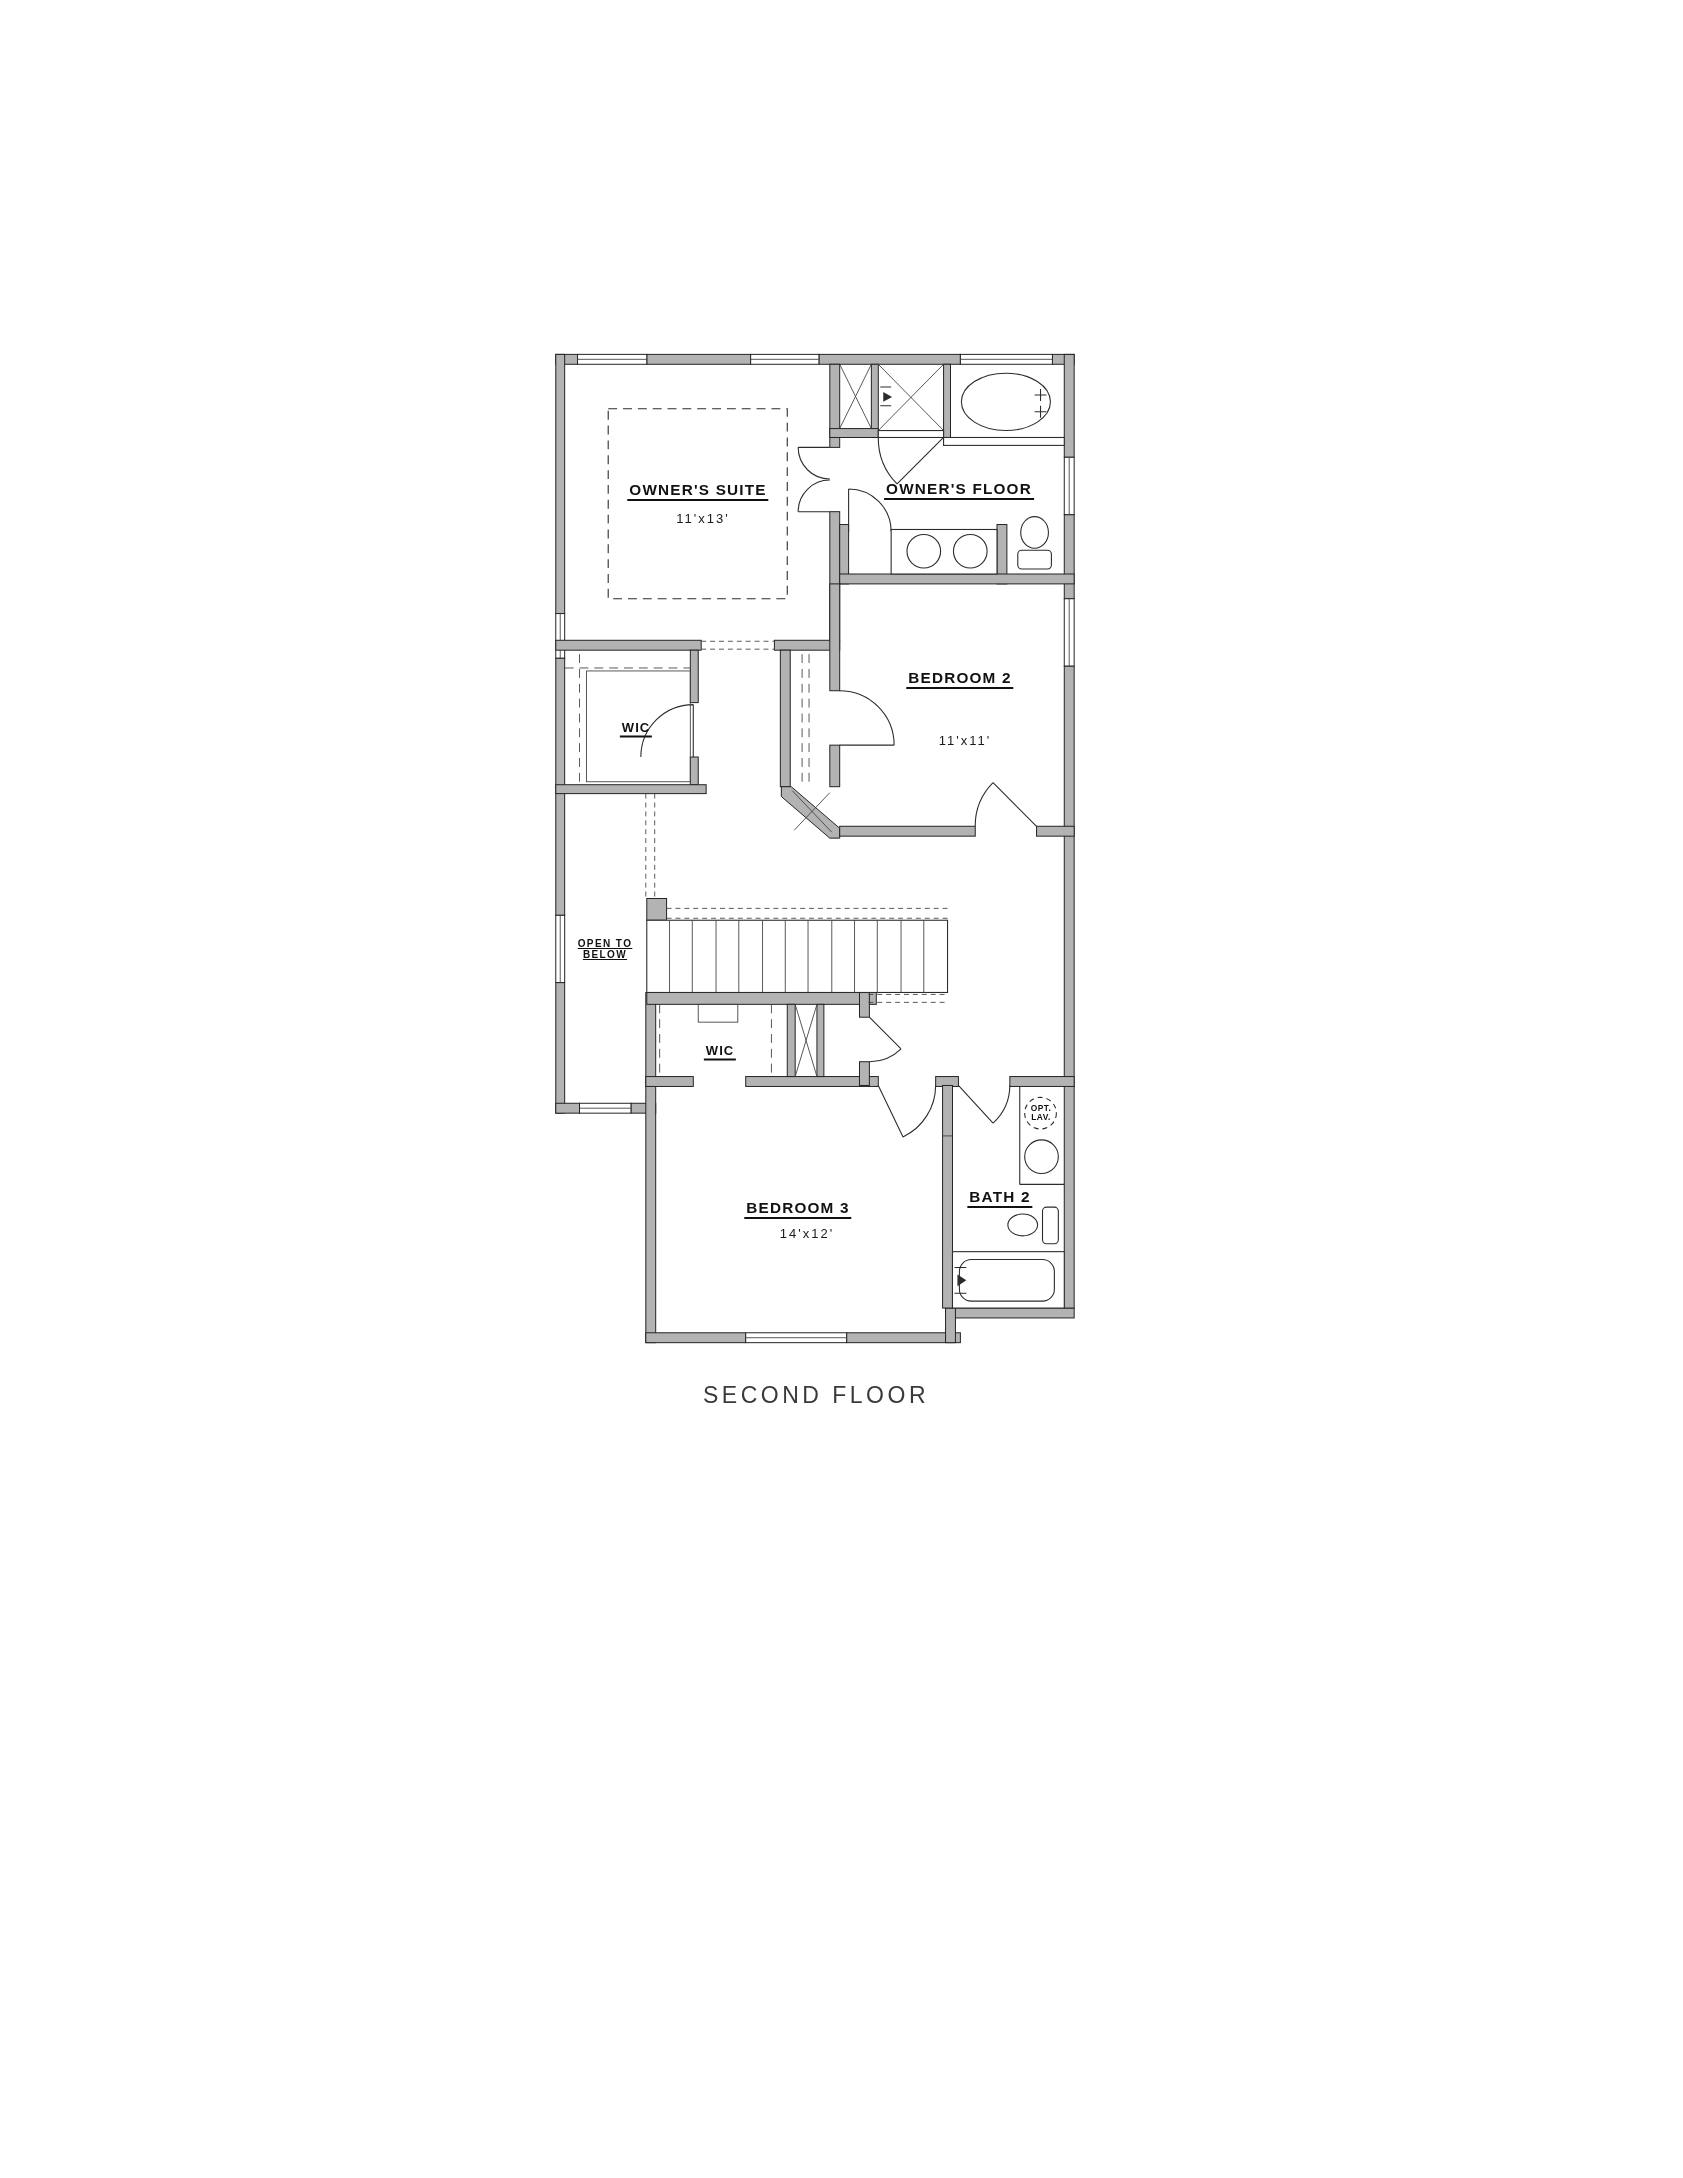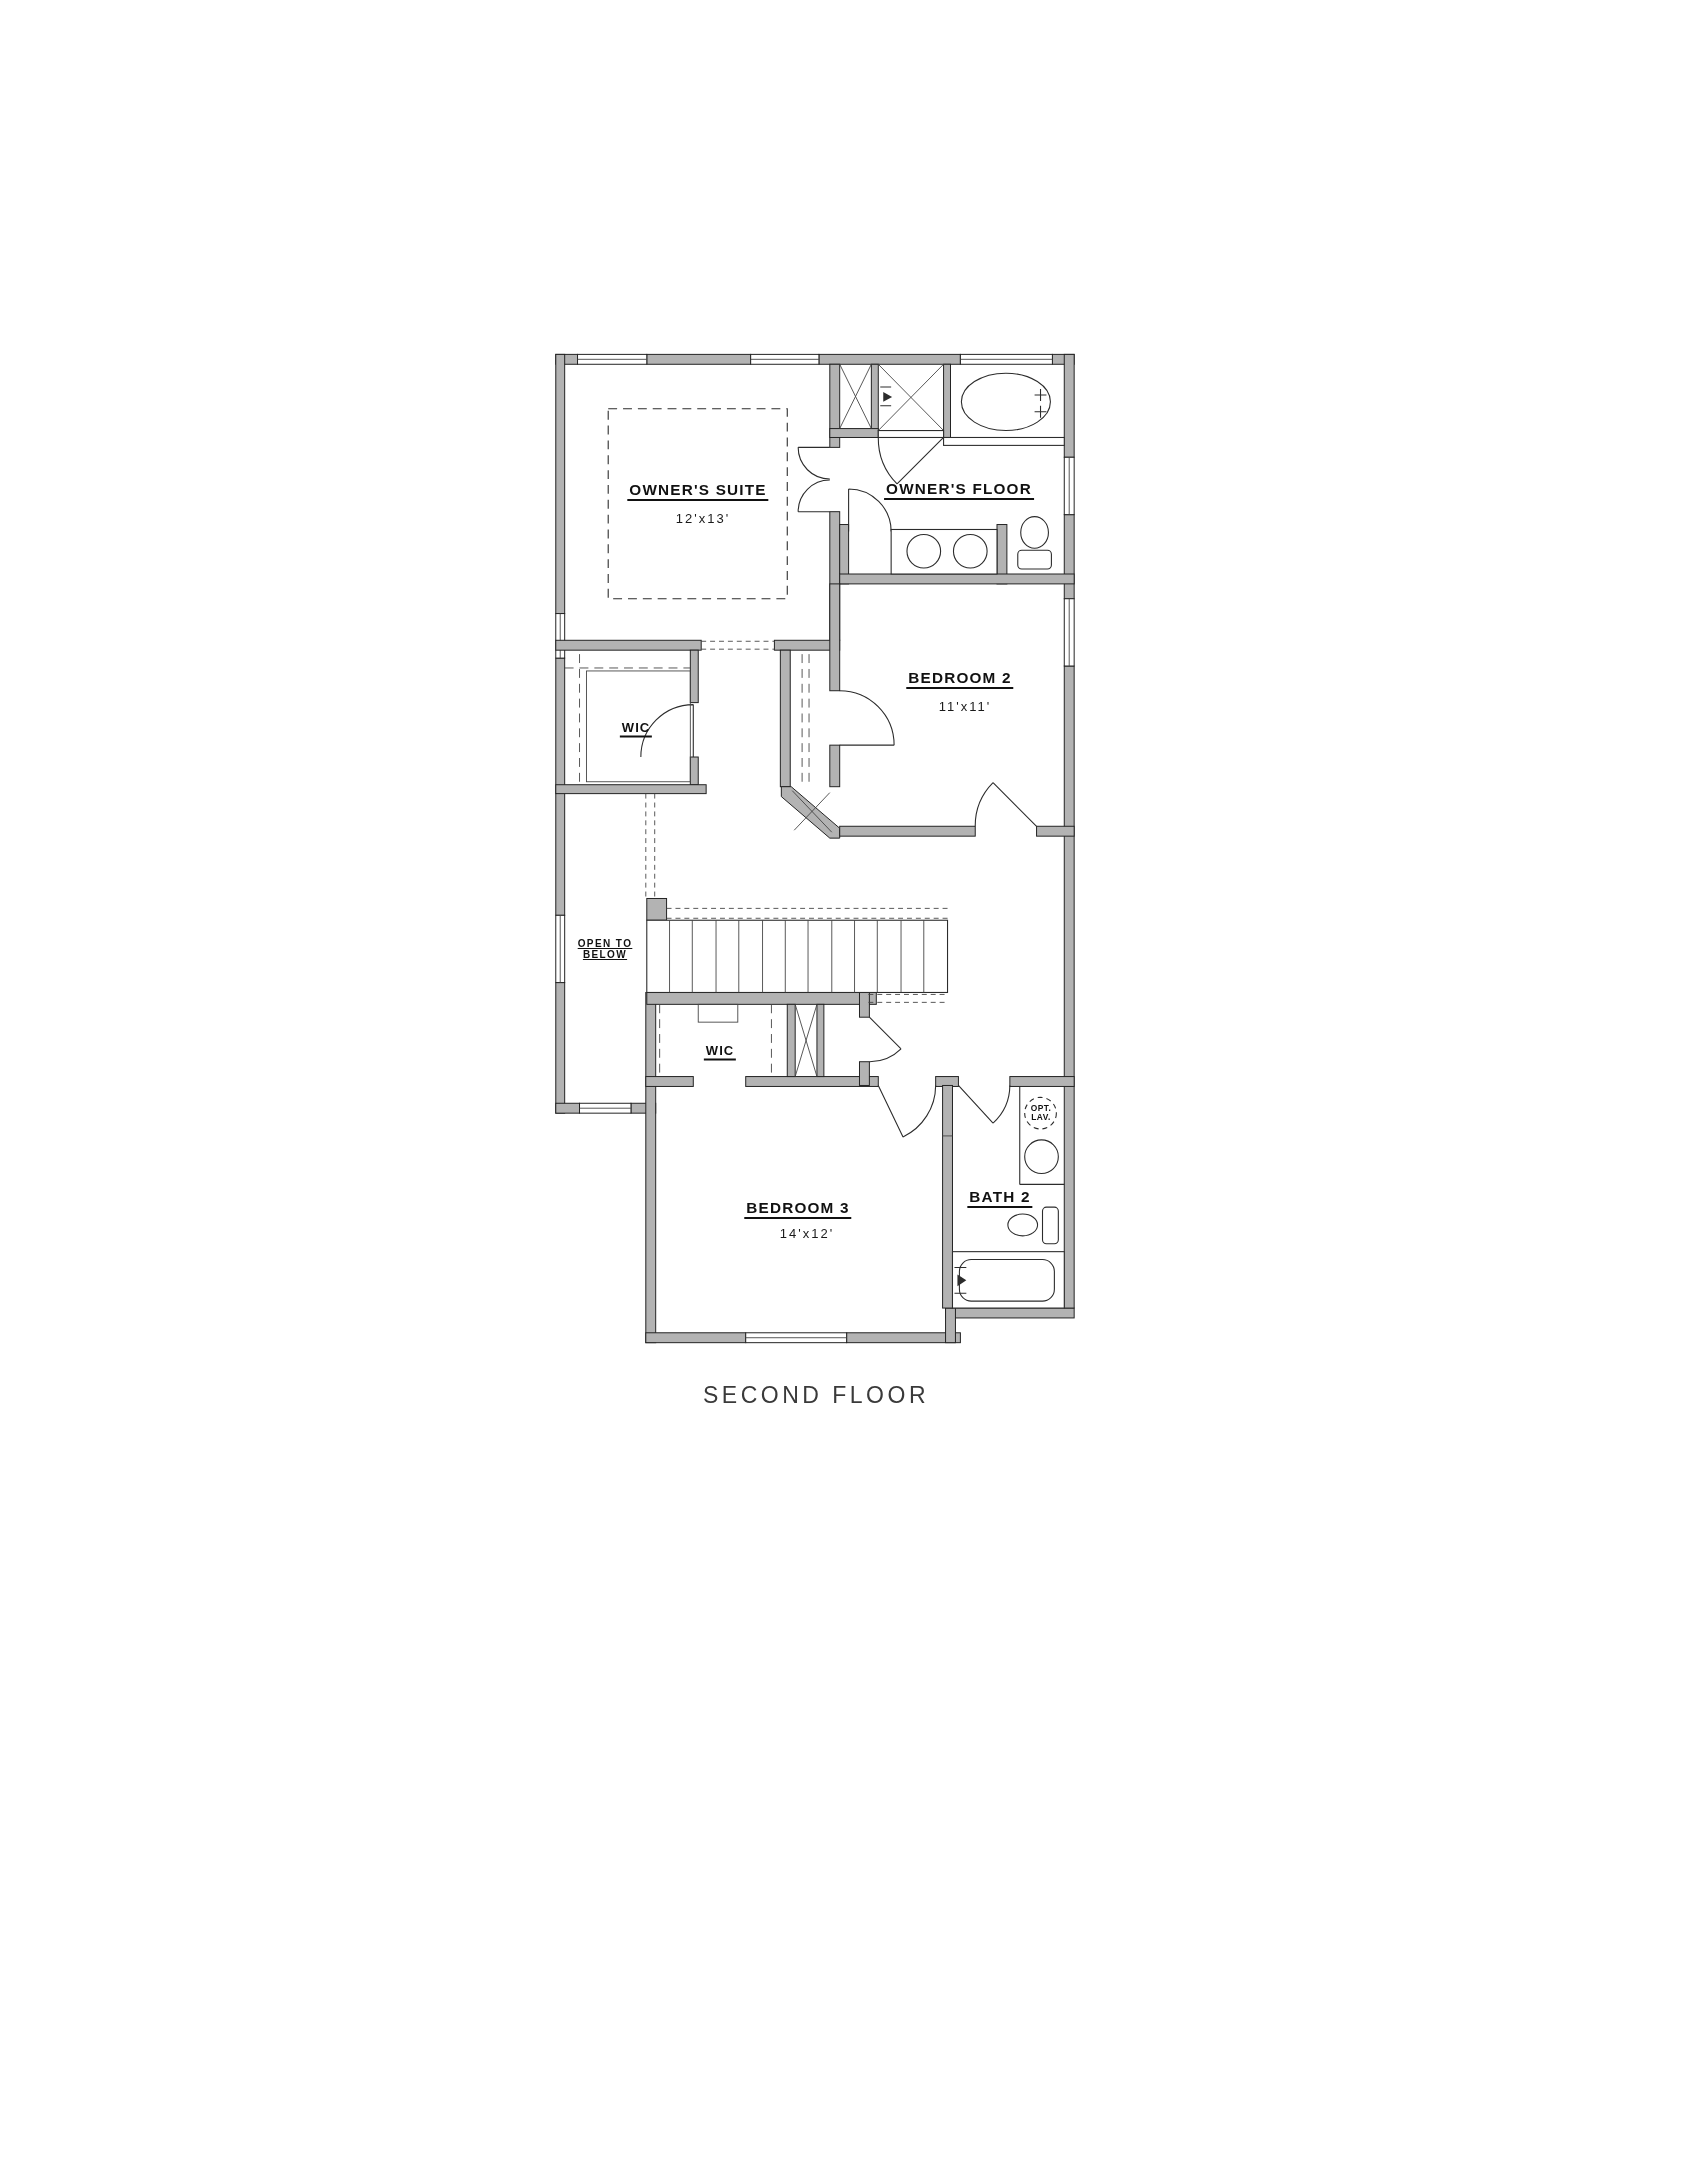--- a/index.html
+++ b/index.html
@@ -204,26 +204,26 @@
       <ellipse class="fixt" cx="1033" cy="1213" rx="15" ry="11"></ellipse>
       <rect class="fixt" x="1053" y="1195" width="16" height="37" rx="4"></rect>
       <rect class="fixt" x="962" y="1240" width="113" height="57"></rect>
       <rect class="fixt" x="969" y="1248" width="96" height="42" rx="12"></rect>
       <path class="ln" d="M964,1256 H976 M964,1282 H976"></path>
       <polygon fill="#2c2c2c" points="967,1263 967,1275 976,1269"></polygon>
     </g>
   </svg>
 
   <div class="lbl room-label" style="left:698px;top:466px;"><span>OWNER'S SUITE</span></div>
-  <div class="dim" style="left:703px;top:494px;">12'x13'</div>
+  <div class="dim" style="left:703px;top:494px;">11'x13'</div>
 
   <div class="lbl room-label" style="left:959px;top:465px;"><span>OWNER'S FLOOR</span></div>
 
   <div class="lbl room-label" style="left:960px;top:654px;"><span>BEDROOM 2</span></div>
-  <div class="dim" style="left:965px;top:682px;">11'x11'</div>
+  <div class="dim" style="left:965px;top:716px;">11'x11'</div>
 
   <div class="lbl room-label small-label" style="left:636px;top:703px;"><span>WIC</span></div>
 
   <div class="lbl tiny" style="left:605px;top:925px;">
     <span>OPEN TO</span><br>
     <span>BELOW</span>
   </div>
 
   <div class="lbl room-label small-label" style="left:720px;top:1026px;"><span>WIC</span></div>
 

